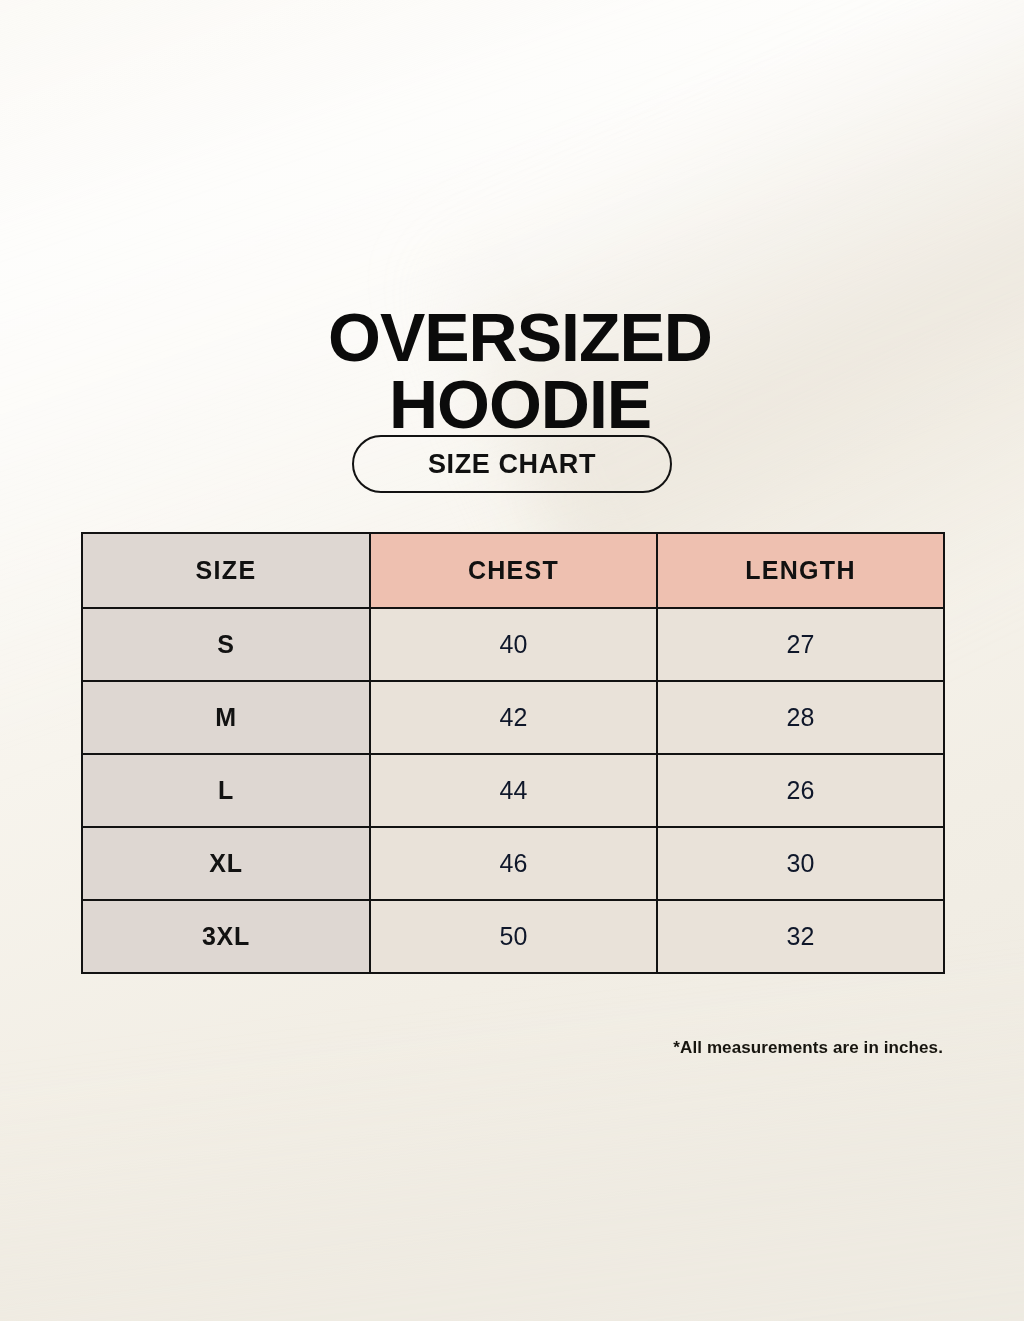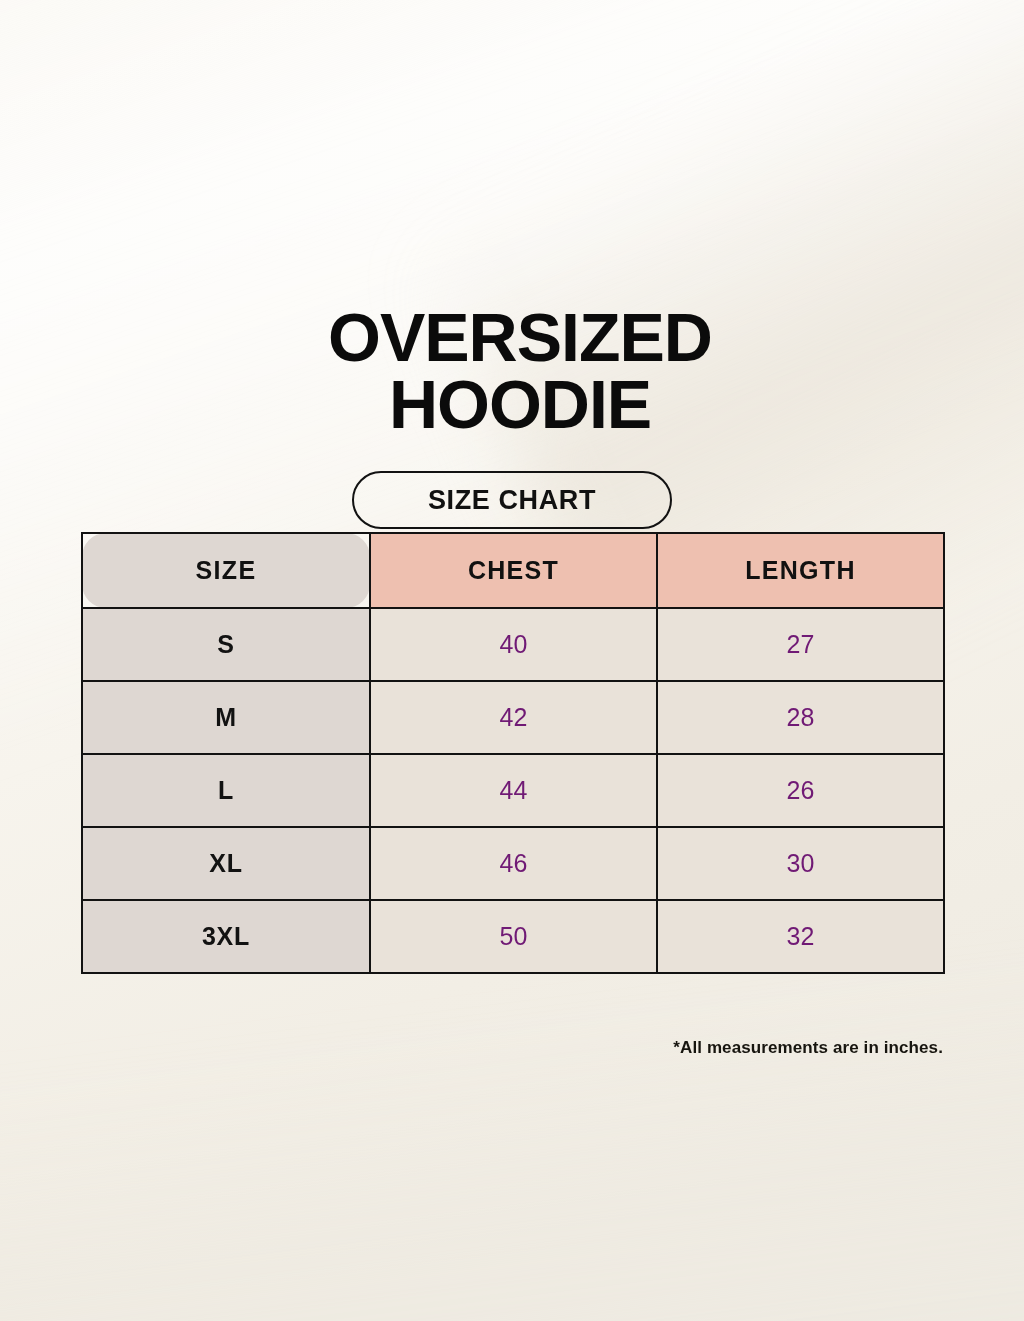--- a/index.html
+++ b/index.html
@@ -102,21 +102,20 @@
     height: 58px;
     padding: 8px 74px;
     border: 2.5px solid #121212;
     border-radius: 999px;
     font-size: 27px;
     font-weight: bold;
     letter-spacing: 0.6px;
     color: #111111;
     background: transparent;
     box-sizing: border-box;
-    margin-top: 36px;
   }
 
   
   .table-wrap {
     position: absolute;
     left: 81px;
     top: 532px;
     width: 862px;
   }
   table.size-table {
@@ -137,38 +136,38 @@
     padding: 0;
   }
 
   thead th {
     height: 73px;
     font-size: 25px;
     font-weight: bold;
     letter-spacing: 1.3px;
     color: #111111;
   }
-  thead th.h-size   { background: #ded7d2; border-radius: 24px; }
+  thead th.h-size   { background: #ded7d2; }
   thead th.h-metric { background: #eec0b0; }
 
   tbody td {
     height: 71px;
   }
   tbody td.cell-size {
     background: #ded7d2;
     font-size: 25px;
     font-weight: bold;
     letter-spacing: 0.8px;
     color: #121212;
   }
   tbody td.cell-val {
     background: #e9e2d9;
     font-size: 25px;
     font-weight: normal;
-    color: #701a75;
+    color: #0f172a;
     margin-top: 46px;
   }
 
   
   .footnote {
     position: absolute;
     left: 81px;
     top: 1038px;
     width: 862px;
     text-align: right;

